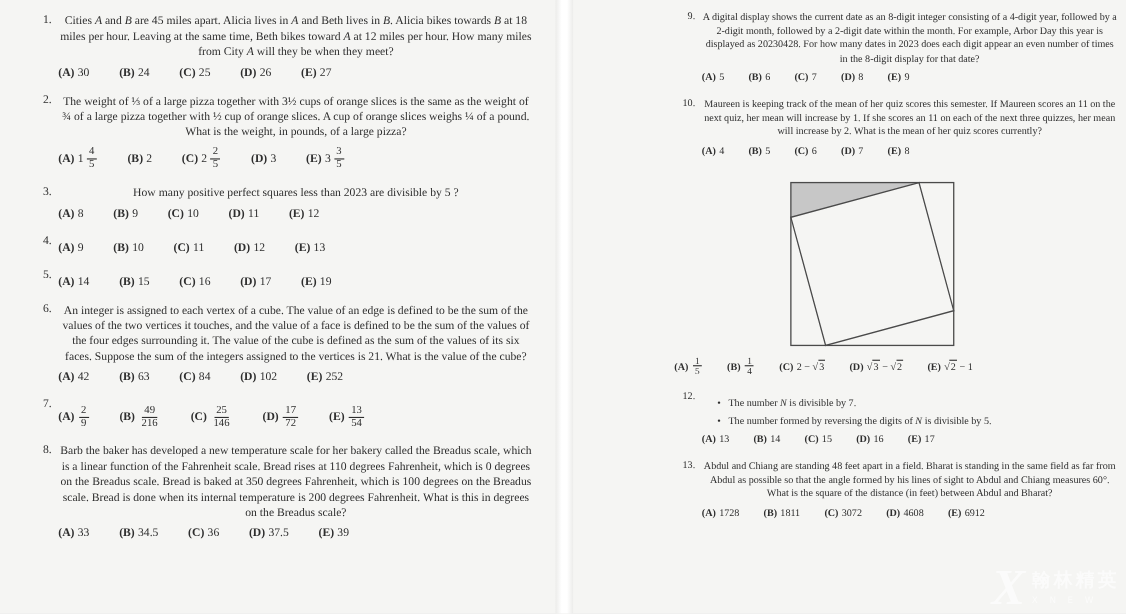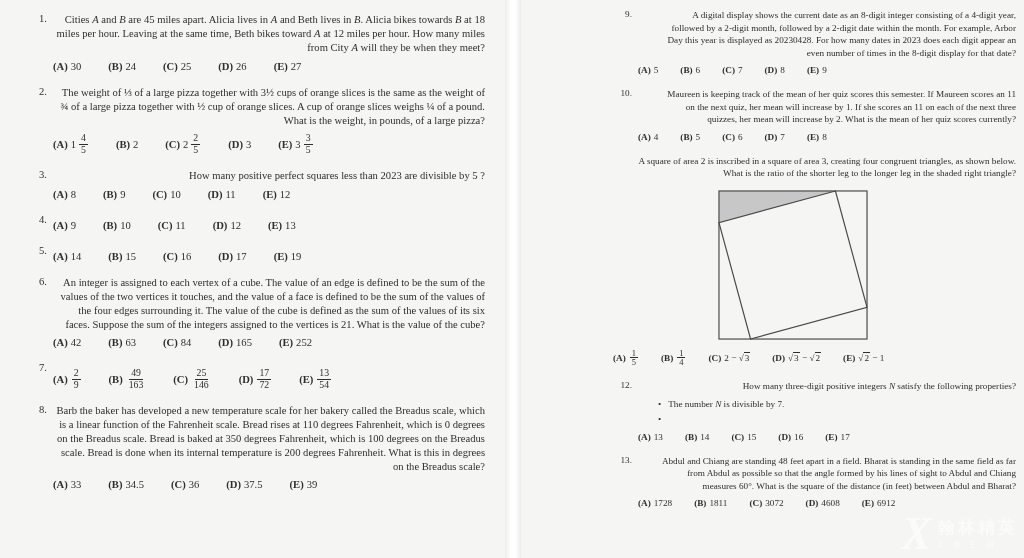--- a/index.html
+++ b/index.html
@@ -9,26 +9,26 @@
     font-family:"Liberation Serif","DejaVu Serif",serif;
     color:#2e2e2e;
     display:flex;
   }
   .page{box-sizing:border-box;height:558px;filter:blur(.22px);}
   #page-left{width:505px;padding:13px 20px 6px 28px;}
   #divider{width:16px;height:558px;background:linear-gradient(to right,#ececea,#ffffff 35%,#ffffff 65%,#ececea);}
   #page-right{width:503px;padding:9px 8px 6px 92px;font-size:9.2px;}
   #page-left{font-size:10.6px;}
   #page-left .pline{line-height:13.9px;}
-  #page-right .pline{line-height:12.5px;margin-left:20px;}
+  #page-right .pline{line-height:12.5px;}
   .problem{display:flex;margin-bottom:14px;}
   #page-right .problem{margin-bottom:13px;}
   .pnum{flex:0 0 19px;text-align:right;margin-right:6px;white-space:nowrap;}
   .pbody{flex:1;min-width:0;}
-  .ptext{display:block;text-align:right;}
+  .ptext{display:block;text-align:center;}
   .options{display:flex;flex-wrap:wrap;align-items:center;column-gap:27px;margin-top:6px;}
   #page-right .options{column-gap:22px;margin-top:6px;}
   .option{display:inline-flex;align-items:center;white-space:nowrap;}
   .olabel{font-weight:bold;margin-right:3px;}
   .frac{display:inline-flex;flex-direction:column;align-items:center;line-height:1.05;font-size:.92em;vertical-align:middle;margin:0 1px;}
   .frac .num{padding:0 2px;border-bottom:.8px solid #2e2e2e;}
   .frac .den{padding:0 2px;}
   .whole{margin-right:2px;}
   sup{font-size:.68em;line-height:0;}
   .sqrt .ovl{border-top:.8px solid #2e2e2e;padding:0 1px;}
@@ -214,21 +214,21 @@
             <span class="option">
               <span class="olabel">(B)</span>
               <span class="oval">63</span>
             </span>
             <span class="option">
               <span class="olabel">(C)</span>
               <span class="oval">84</span>
             </span>
             <span class="option">
               <span class="olabel">(D)</span>
-              <span class="oval">165</span>
+              <span class="oval">102</span>
             </span>
             <span class="option">
               <span class="olabel">(E)</span>
               <span class="oval">252</span>
             </span>
           </div>
         </div>
       </div>
       <div class="problem">
         <span class="pnum">7.</span>
@@ -238,21 +238,21 @@
               <span class="olabel">(A)</span>
               <span class="frac">
                 <span class="num">2</span>
                 <span class="den">9</span>
               </span>
             </span>
             <span class="option">
               <span class="olabel">(B)</span>
               <span class="frac">
                 <span class="num">49</span>
-                <span class="den">163</span>
+                <span class="den">216</span>
               </span>
             </span>
             <span class="option">
               <span class="olabel">(C)</span>
               <span class="frac">
                 <span class="num">25</span>
                 <span class="den">146</span>
               </span>
             </span>
             <span class="option">
@@ -354,21 +354,20 @@
             </span>
             <span class="option">
               <span class="olabel">(E)</span>
               <span class="oval">8</span>
             </span>
           </div>
         </div>
       </div>
       <div class="problem">
         <div class="pbody">
-          <span class="ptext pline">A square of area 2 is inscribed in a square of area 3, creating four congruent triangles, as shown below. What is the ratio of the shorter leg to the longer leg in the shaded right triangle?</span>
           <div class="figure-wrap">
   <svg width="152" height="152" viewBox="0 0 154 154">
     <polygon points="2,2 120,2 2,34" fill="#c7c7c7" stroke="none"></polygon>
     <rect x="2" y="2" width="150" height="150" fill="none" stroke="#4a4a4a" stroke-width="1.2"></rect>
     <polygon points="120,2 2,34 34,152 152,120" fill="none" stroke="#4a4a4a" stroke-width="1.2"></polygon>
   </svg>
 </div>
           <div class="options">
             <span class="option">
               <span class="olabel">(A)</span>
@@ -395,28 +394,28 @@
             <span class="option">
               <span class="olabel">(E)</span>
               <span class="oval"><span class="sqrt">√<span class="ovl">2</span></span> − 1</span>
             </span>
           </div>
         </div>
       </div>
       <div class="problem">
         <span class="pnum">12.</span>
         <div class="pbody">
-          <span class="ptext pline">How many three-digit positive integers <i>N</i> satisfy the following properties?</span>
           <div class="bullets">
             <div class="bullet-row pline">
               <span class="bullet-dot">•</span>
               <span class="btext">The number <i>N</i> is divisible by 7.</span>
             </div>
             <div class="bullet-row pline">
               <span class="bullet-dot">•</span>
+              <span class="btext">The number formed by reversing the digits of <i>N</i> is divisible by 5.</span>
             </div>
           </div>
           <div class="options">
             <span class="option">
               <span class="olabel">(A)</span>
               <span class="oval">13</span>
             </span>
             <span class="option">
               <span class="olabel">(B)</span>
               <span class="oval">14</span>

